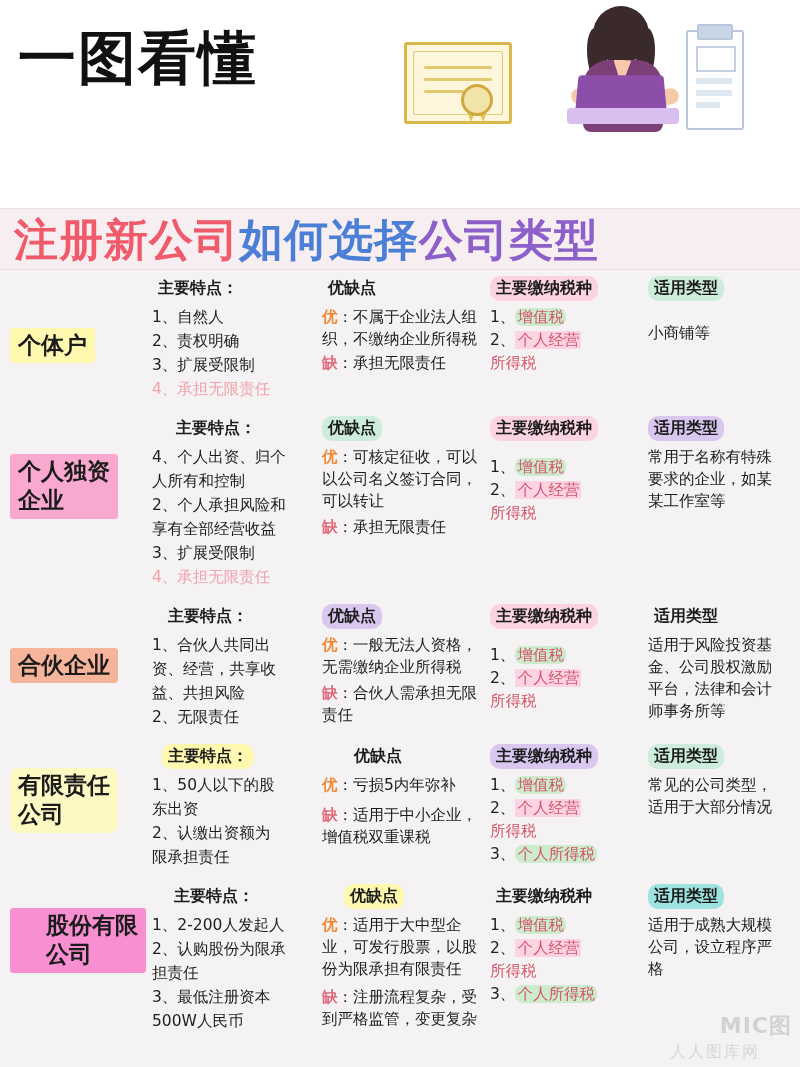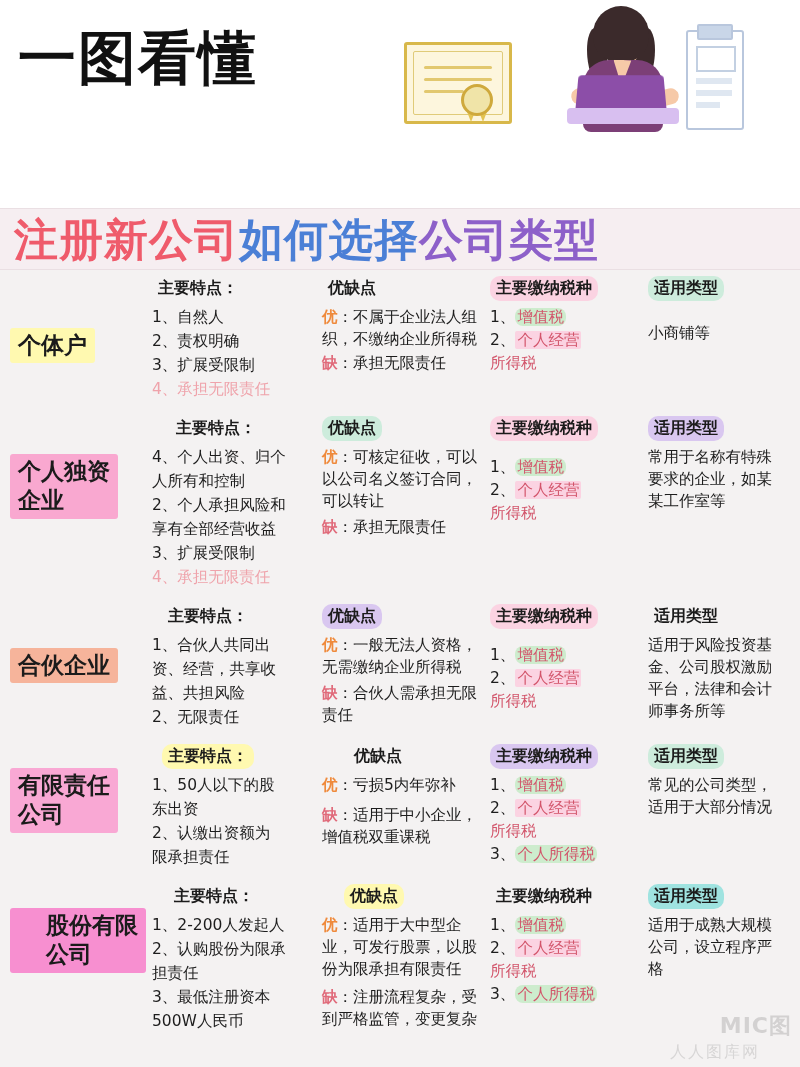--- a/index.html
+++ b/index.html
@@ -476,21 +476,21 @@
       <div class="sec-head">适用类型</div>
       <div class="body-text">
         <p>适用于风险投资基金、公司股权激励平台，法律和会计师事务所等</p>
       </div>
     </div>
   </div>
 
   <div class="row">
     <div class="col-name">
       <div style="height:24px;"></div>
-      <span class="name-tag" style="background:#f9a8d4; white-space:pre-line;">有限责任
+      <span class="name-tag" style="background:#fef9c3; white-space:pre-line;border-radius:9px;">有限责任
 公司</span>
     </div>
     <div class="col-feat">
       <div class="sec-head" style="background:#fff9b0; margin-left:10px;">主要特点：</div>
       <div class="body-text">
         <p>1、50人以下的股</p>
         <p>东出资</p>
         <p>2、认缴出资额为</p>
         <p>限承担责任</p>
       </div>

